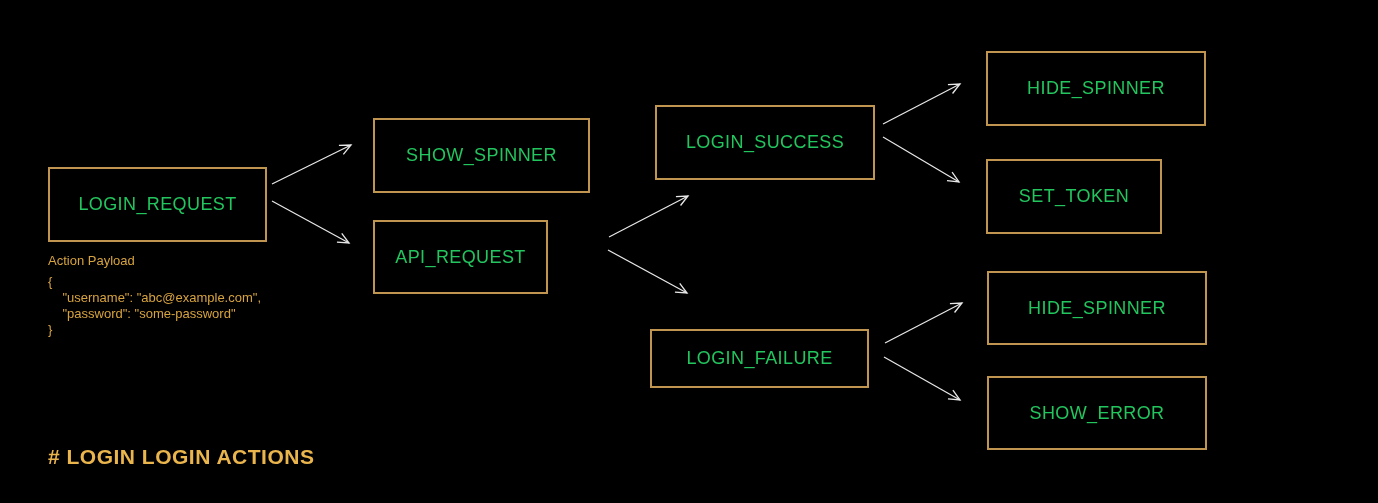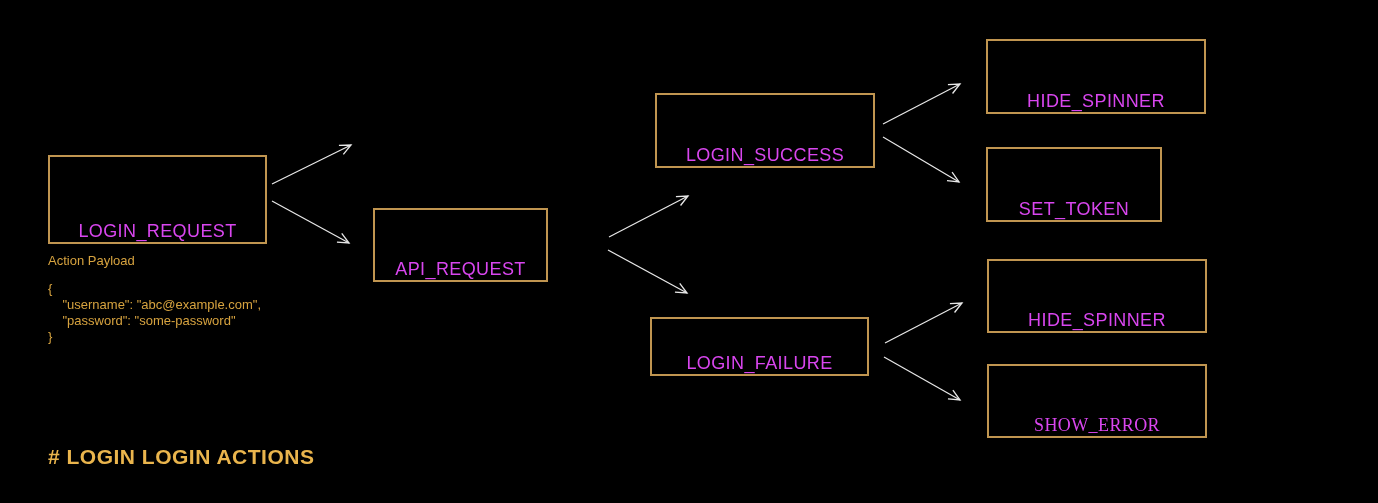--- a/index.html
+++ b/index.html
@@ -20,48 +20,49 @@
     left: 0;
     top: 0;
     width: 1378px;
     height: 503px;
   }
   .node {
     position: absolute;
     box-sizing: border-box;
     border: 2px solid #c09550;
     background: #000000;
-    color: #d946ef;
+    color: #22c55e;
     display: flex;
-    align-items: flex-end;
+    align-items: center;
     justify-content: center;
     font-size: 18px;
     letter-spacing: 0.4px;
     white-space: nowrap;
+    margin-top: 12px;
   }
-  #node-login-request  { left: 48px;  top: 155px; width: 219px; height: 89px; }
+  #node-login-request  { left: 48px;  top: 155px; width: 219px; height: 75px; }
   #node-show-spinner   { left: 373px; top: 106px; width: 217px; height: 75px; }
   #node-api-request    { left: 373px; top: 208px; width: 175px; height: 74px; }
   #node-login-success  { left: 655px; top: 93px;  width: 220px; height: 75px; }
   #node-hide-spinner-1 { left: 986px; top: 39px;  width: 220px; height: 75px; }
   #node-set-token      { left: 986px; top: 147px; width: 176px; height: 75px; }
   #node-login-failure  { left: 650px; top: 317px; width: 219px; height: 59px; }
   #node-hide-spinner-2 { left: 987px; top: 259px; width: 220px; height: 74px; }
-  #node-show-error     { left: 987px; top: 364px; width: 220px; height: 74px; font-family: Liberation Serif, serif; }
+  #node-show-error     { left: 987px; top: 364px; width: 220px; height: 74px; }
 
   .payload-note {
     position: absolute;
     left: 48px;
     top: 253px;
     color: #d7a33f;
     font-size: 13px;
     line-height: 16px;
   }
   .payload-heading {
-    margin-bottom: 12px;
+    margin-bottom: 5px;
   }
   .payload-line {
     white-space: pre;
   }
   .diagram-title {
     position: absolute;
     left: 48px;
     top: 445px;
     color: #eab54d;
     font-size: 21px;
@@ -87,20 +88,23 @@
     <line x1="608" y1="250" x2="687" y2="293" stroke="#e8e8e8" stroke-width="1.2" marker-end="url(#open-arrowhead)"></line>
     <line x1="883" y1="124" x2="960" y2="84" stroke="#e8e8e8" stroke-width="1.2" marker-end="url(#open-arrowhead)"></line>
     <line x1="883" y1="137" x2="959" y2="182" stroke="#e8e8e8" stroke-width="1.2" marker-end="url(#open-arrowhead)"></line>
     <line x1="885" y1="343" x2="962" y2="303" stroke="#e8e8e8" stroke-width="1.2" marker-end="url(#open-arrowhead)"></line>
     <line x1="884" y1="357" x2="960" y2="400" stroke="#e8e8e8" stroke-width="1.2" marker-end="url(#open-arrowhead)"></line>
   </svg>
 
   <div class="node" id="node-login-request">
     <span>LOGIN_REQUEST</span>
   </div>
+  <div class="node" id="node-show-spinner">
+    <span>SHOW_SPINNER</span>
+  </div>
   <div class="node" id="node-api-request">
     <span>API_REQUEST</span>
   </div>
   <div class="node" id="node-login-success">
     <span>LOGIN_SUCCESS</span>
   </div>
   <div class="node" id="node-hide-spinner-1">
     <span>HIDE_SPINNER</span>
   </div>
   <div class="node" id="node-set-token">

